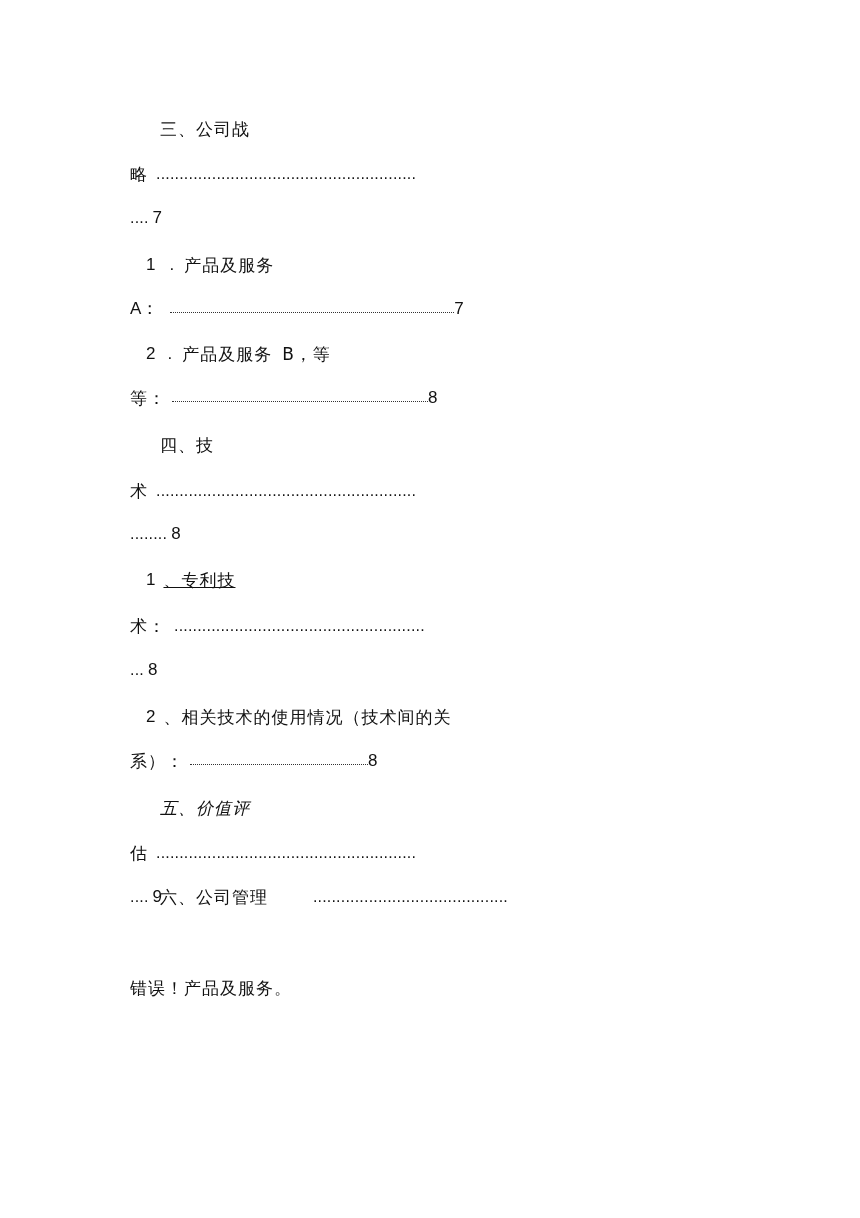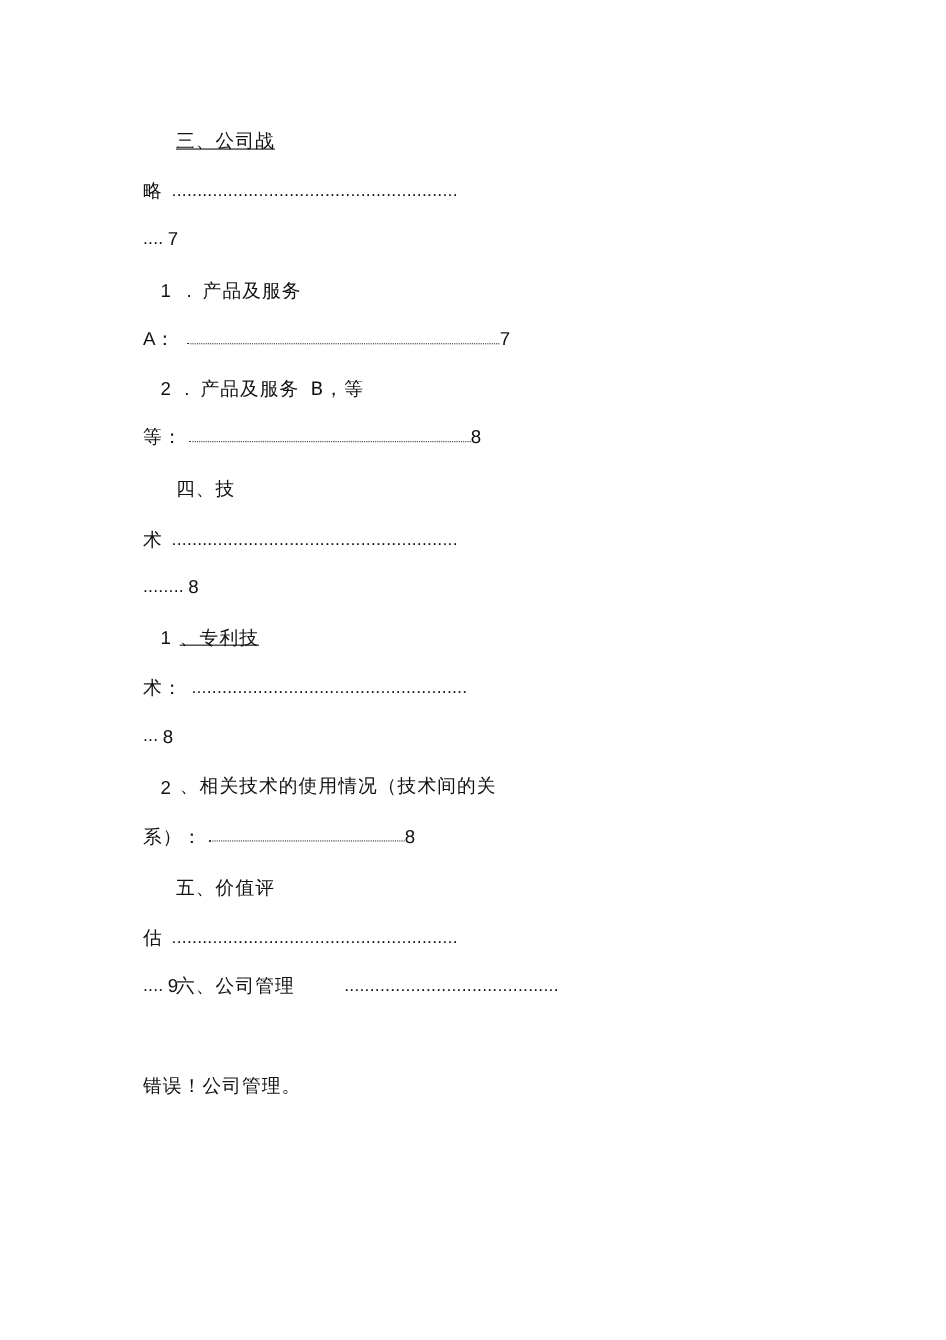--- a/index.html
+++ b/index.html
@@ -58,21 +58,21 @@
     .num {
       font-family: "Liberation Sans", sans-serif;
       font-size: 17px;
     }
   </style>
 </head>
 <body>
 
 <div class="page">
 
-  <div class="line" style="top:116px; left:160px;text-decoration:underline;">
+  <div class="line" style="top:116px; left:160px;">
     <span class="cjk">三、公司战</span>
   </div>
   <div class="line" style="top:161px;">
     <span class="cjk">略</span>
     <span class="dots" style="margin-left:8px; width:290px;">........................................................</span>
   </div>
   <div class="line" style="top:205px;">
     <span class="dots">....</span>
     <span class="num" style="margin-left:4px;">7</span>
   </div>
@@ -120,41 +120,41 @@
     <span class="cjk">术：</span>
     <span class="dots" style="margin-left:8px; width:284px;">......................................................</span>
   </div>
   <div class="line" style="top:657px;">
     <span class="dots">...</span>
     <span class="num" style="margin-left:4px;">8</span>
   </div>
 
   <div class="line" style="top:704px; left:146px;">
     <span class="latin">2</span>
-    <span class="cjk" style="margin-left:8px;font-family:Liberation Mono, monospace;">、相关技术的使用情况（技术间的关</span>
+    <span class="cjk" style="margin-left:8px;">、相关技术的使用情况（技术间的关</span>
   </div>
   <div class="line" style="top:748px;">
     <span class="cjk">系）：</span>
     <span class="leader-fine" style="margin-left:6px; width:178px;"></span>
     <span class="num">8</span>
   </div>
 
-  <div class="line" style="top:795px; left:160px;">
+  <div class="line" style="top:795px; left:160px;font-style:italic;">
     <span class="cjk">五、价值评</span>
   </div>
   <div class="line" style="top:840px;">
     <span class="cjk">估</span>
     <span class="dots" style="margin-left:8px; width:290px;">........................................................</span>
   </div>
   <div class="line" style="top:884px;">
     <span class="dots">....</span>
     <span class="num" style="margin-left:4px;">9</span>
   </div>
 
   <div class="line" style="top:884px; left:160px;text-align:right;">
     <span class="cjk">六、公司管理</span>
     <span class="dots" style="margin-left:14px; width:226px;">..........................................</span>
   </div>
   <div class="line" style="top:975px;">
-    <span class="cjk">错误！公司管理。</span>
+    <span class="cjk">错误！产品及服务。</span>
   </div>
 
 </div>
 
 </body></html>

